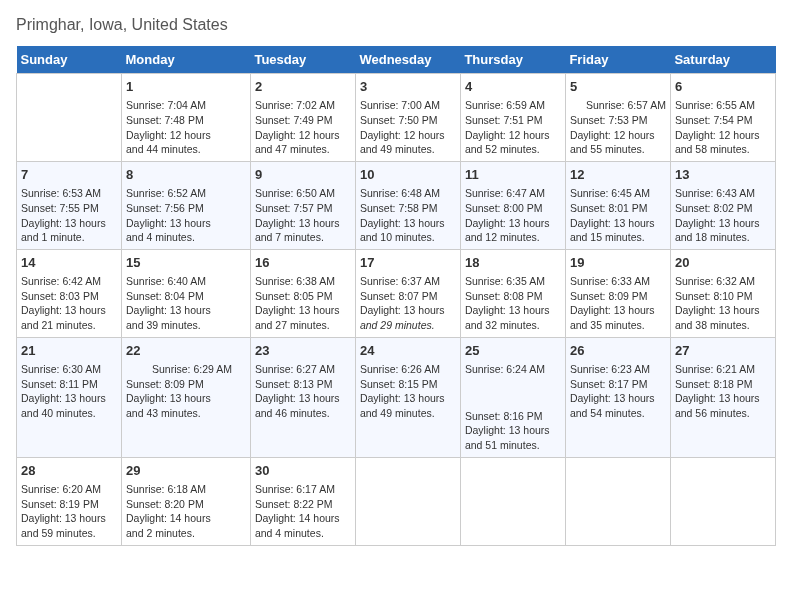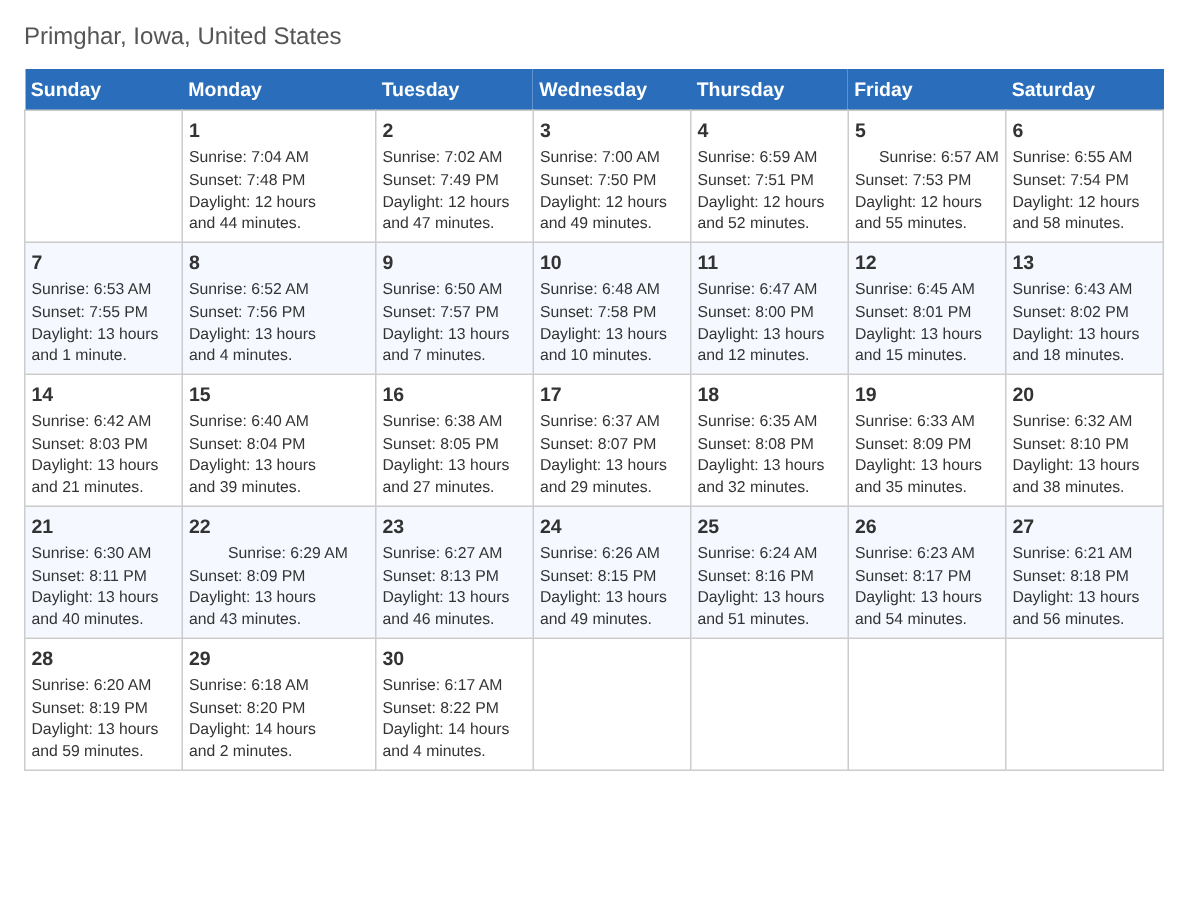--- a/index.html
+++ b/index.html
@@ -252,21 +252,21 @@
             <span style="display: block;">Daylight: 13 hours</span>
             <span style="display: block;">and 27 minutes.</span>
           </div>
         </td>
         <td>
           <span class="day-number">17</span>
           <div class="day-info">
             <span style="display: block;">Sunrise: 6:37 AM</span>
             <span style="display: block;">Sunset: 8:07 PM</span>
             <span style="display: block;">Daylight: 13 hours</span>
-            <span style="display: block;">and 29 minutes.</span>
+            <span style="display: block; font-style: italic;">and 29 minutes.</span>
           </div>
         </td>
         <td>
           <span class="day-number">18</span>
           <div class="day-info">
             <span style="display: block;">Sunrise: 6:35 AM</span>
             <span style="display: block;">Sunset: 8:08 PM</span>
             <span style="display: block;">Daylight: 13 hours</span>
             <span style="display: block;">and 32 minutes.</span>
           </div>
@@ -324,21 +324,21 @@
             <span style="display: block;">Sunrise: 6:26 AM</span>
             <span style="display: block;">Sunset: 8:15 PM</span>
             <span style="display: block;">Daylight: 13 hours</span>
             <span style="display: block;">and 49 minutes.</span>
           </div>
         </td>
         <td>
           <span class="day-number">25</span>
           <div class="day-info">
             <span style="display: block;">Sunrise: 6:24 AM</span>
-            <span style="display: block;">Sunset: 8:16 PM</span>
+            <span style="display: block; margin-top: 32px;">Sunset: 8:16 PM</span>
             <span style="display: block;">Daylight: 13 hours</span>
             <span style="display: block;">and 51 minutes.</span>
           </div>
         </td>
         <td>
           <span class="day-number">26</span>
           <div class="day-info">
             <span style="display: block;">Sunrise: 6:23 AM</span>
             <span style="display: block;">Sunset: 8:17 PM</span>
             <span style="display: block;">Daylight: 13 hours</span>

